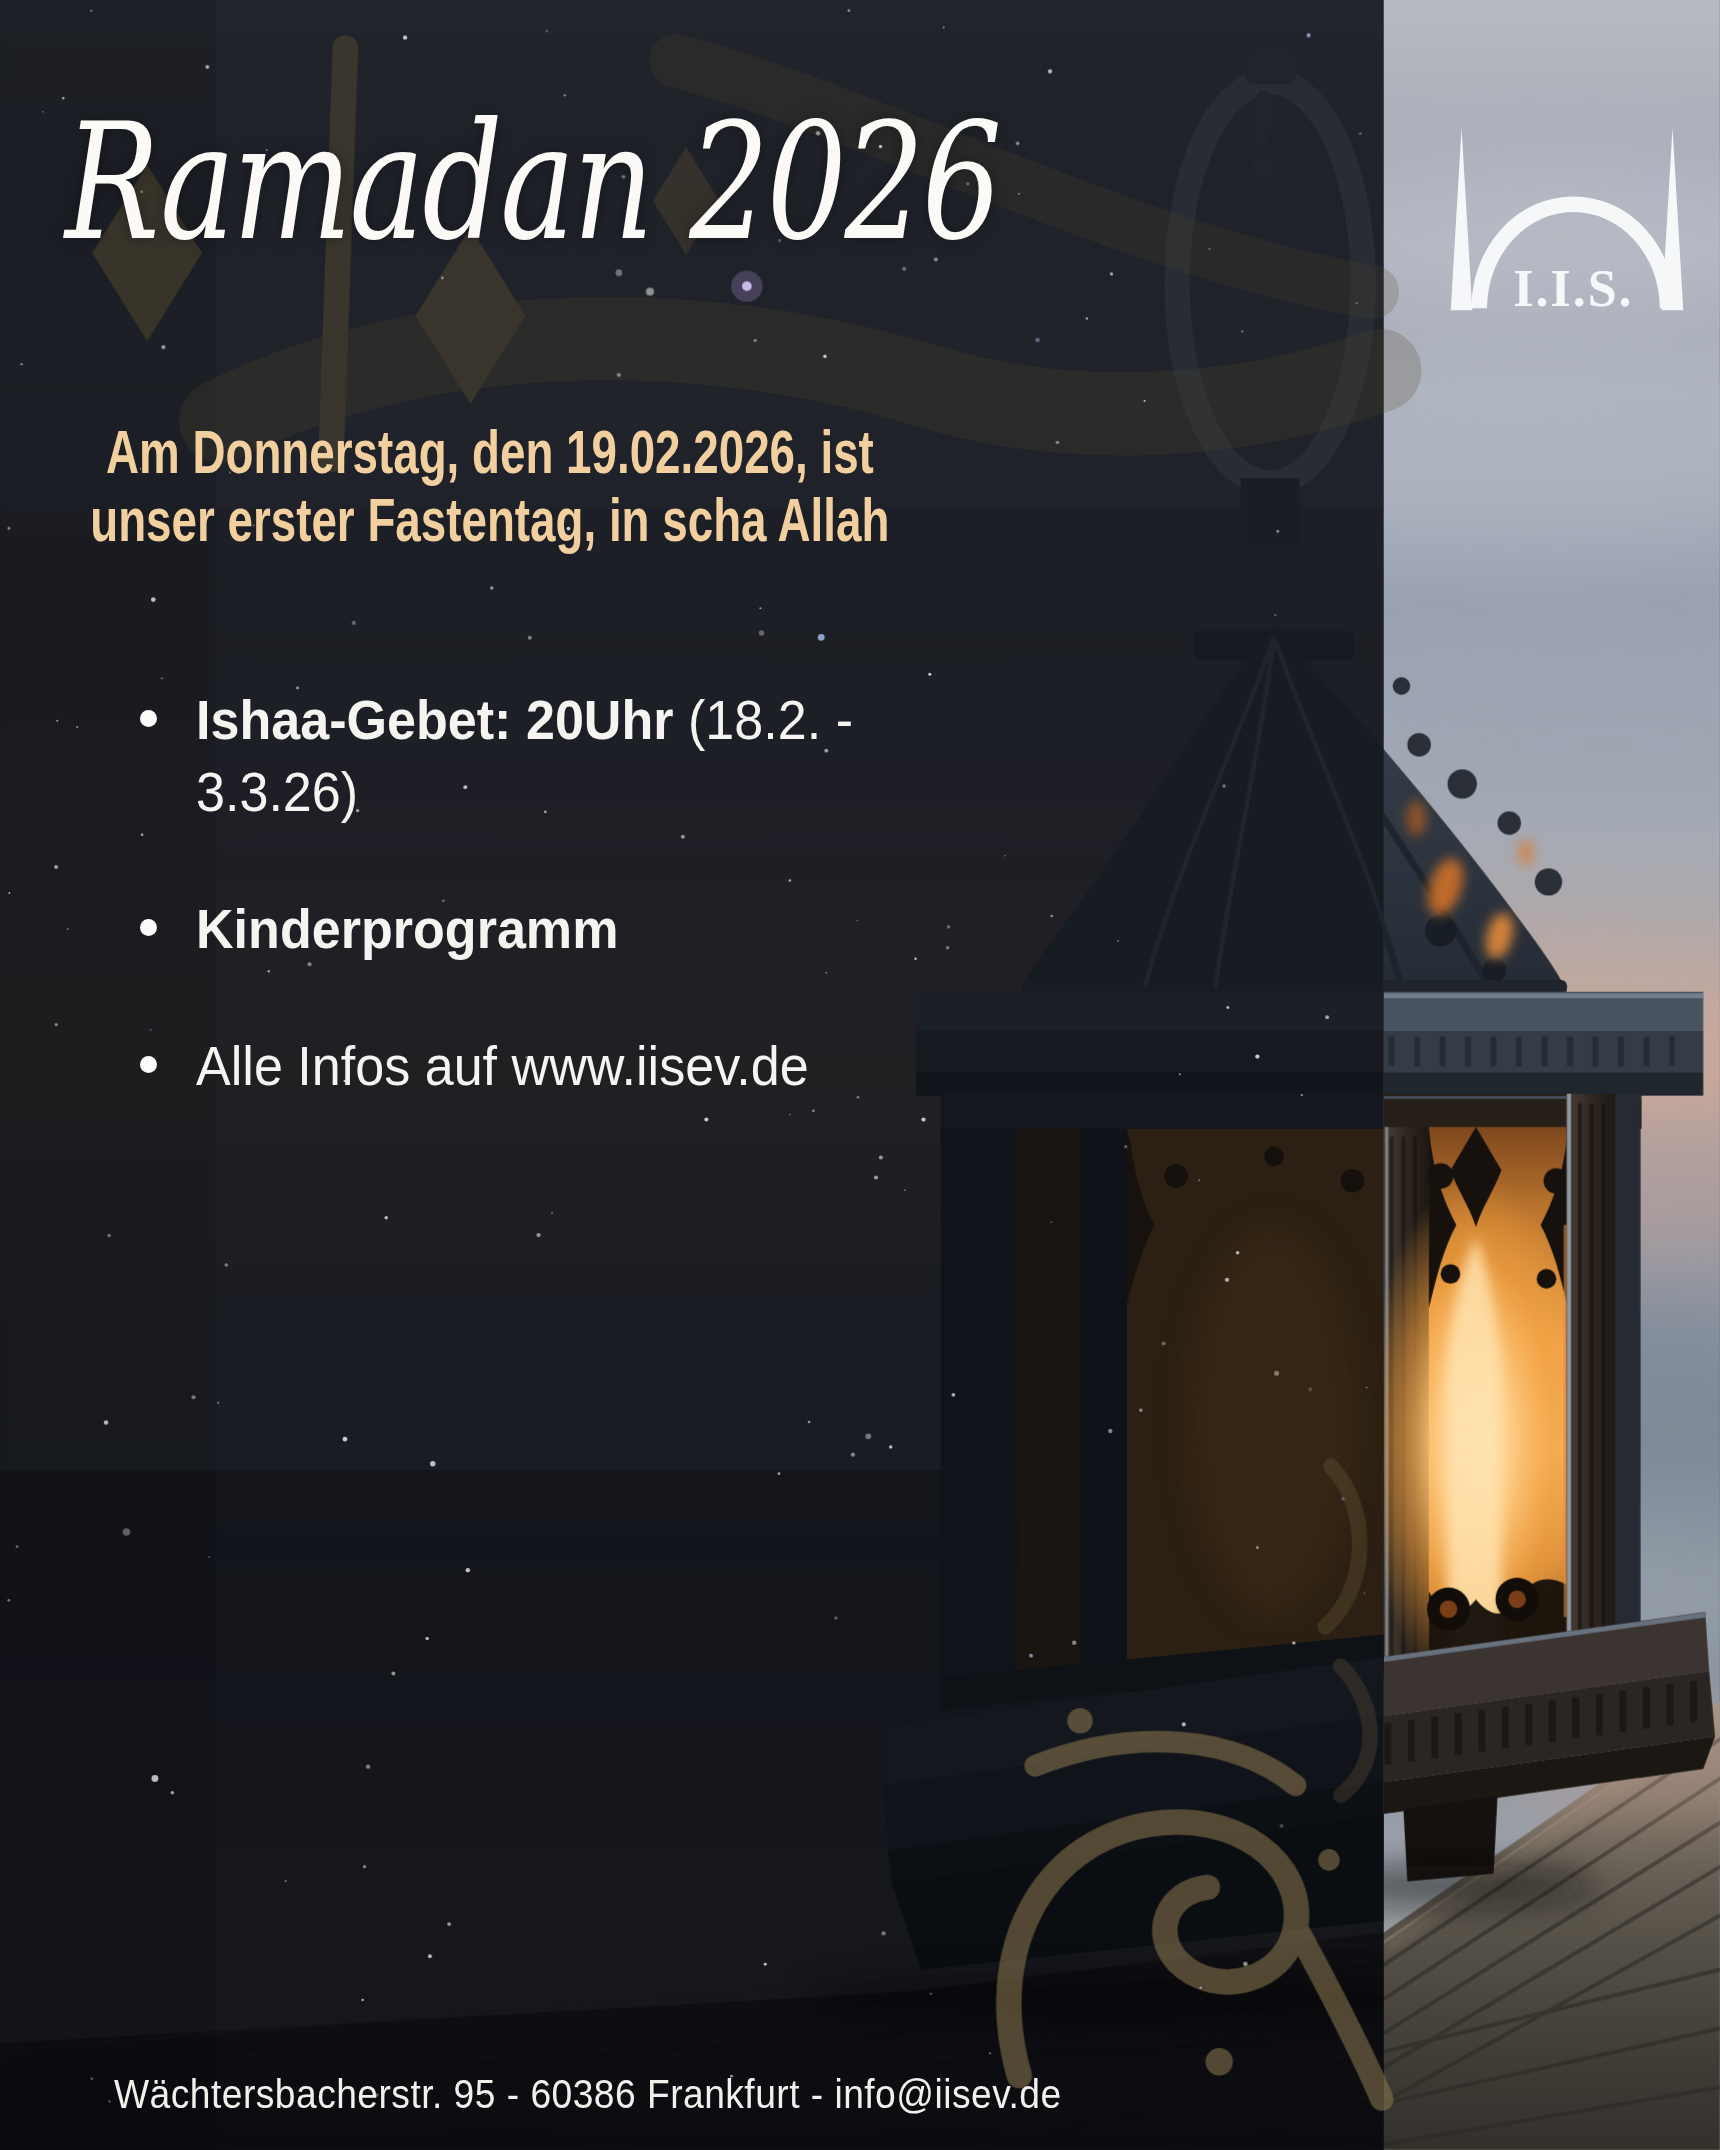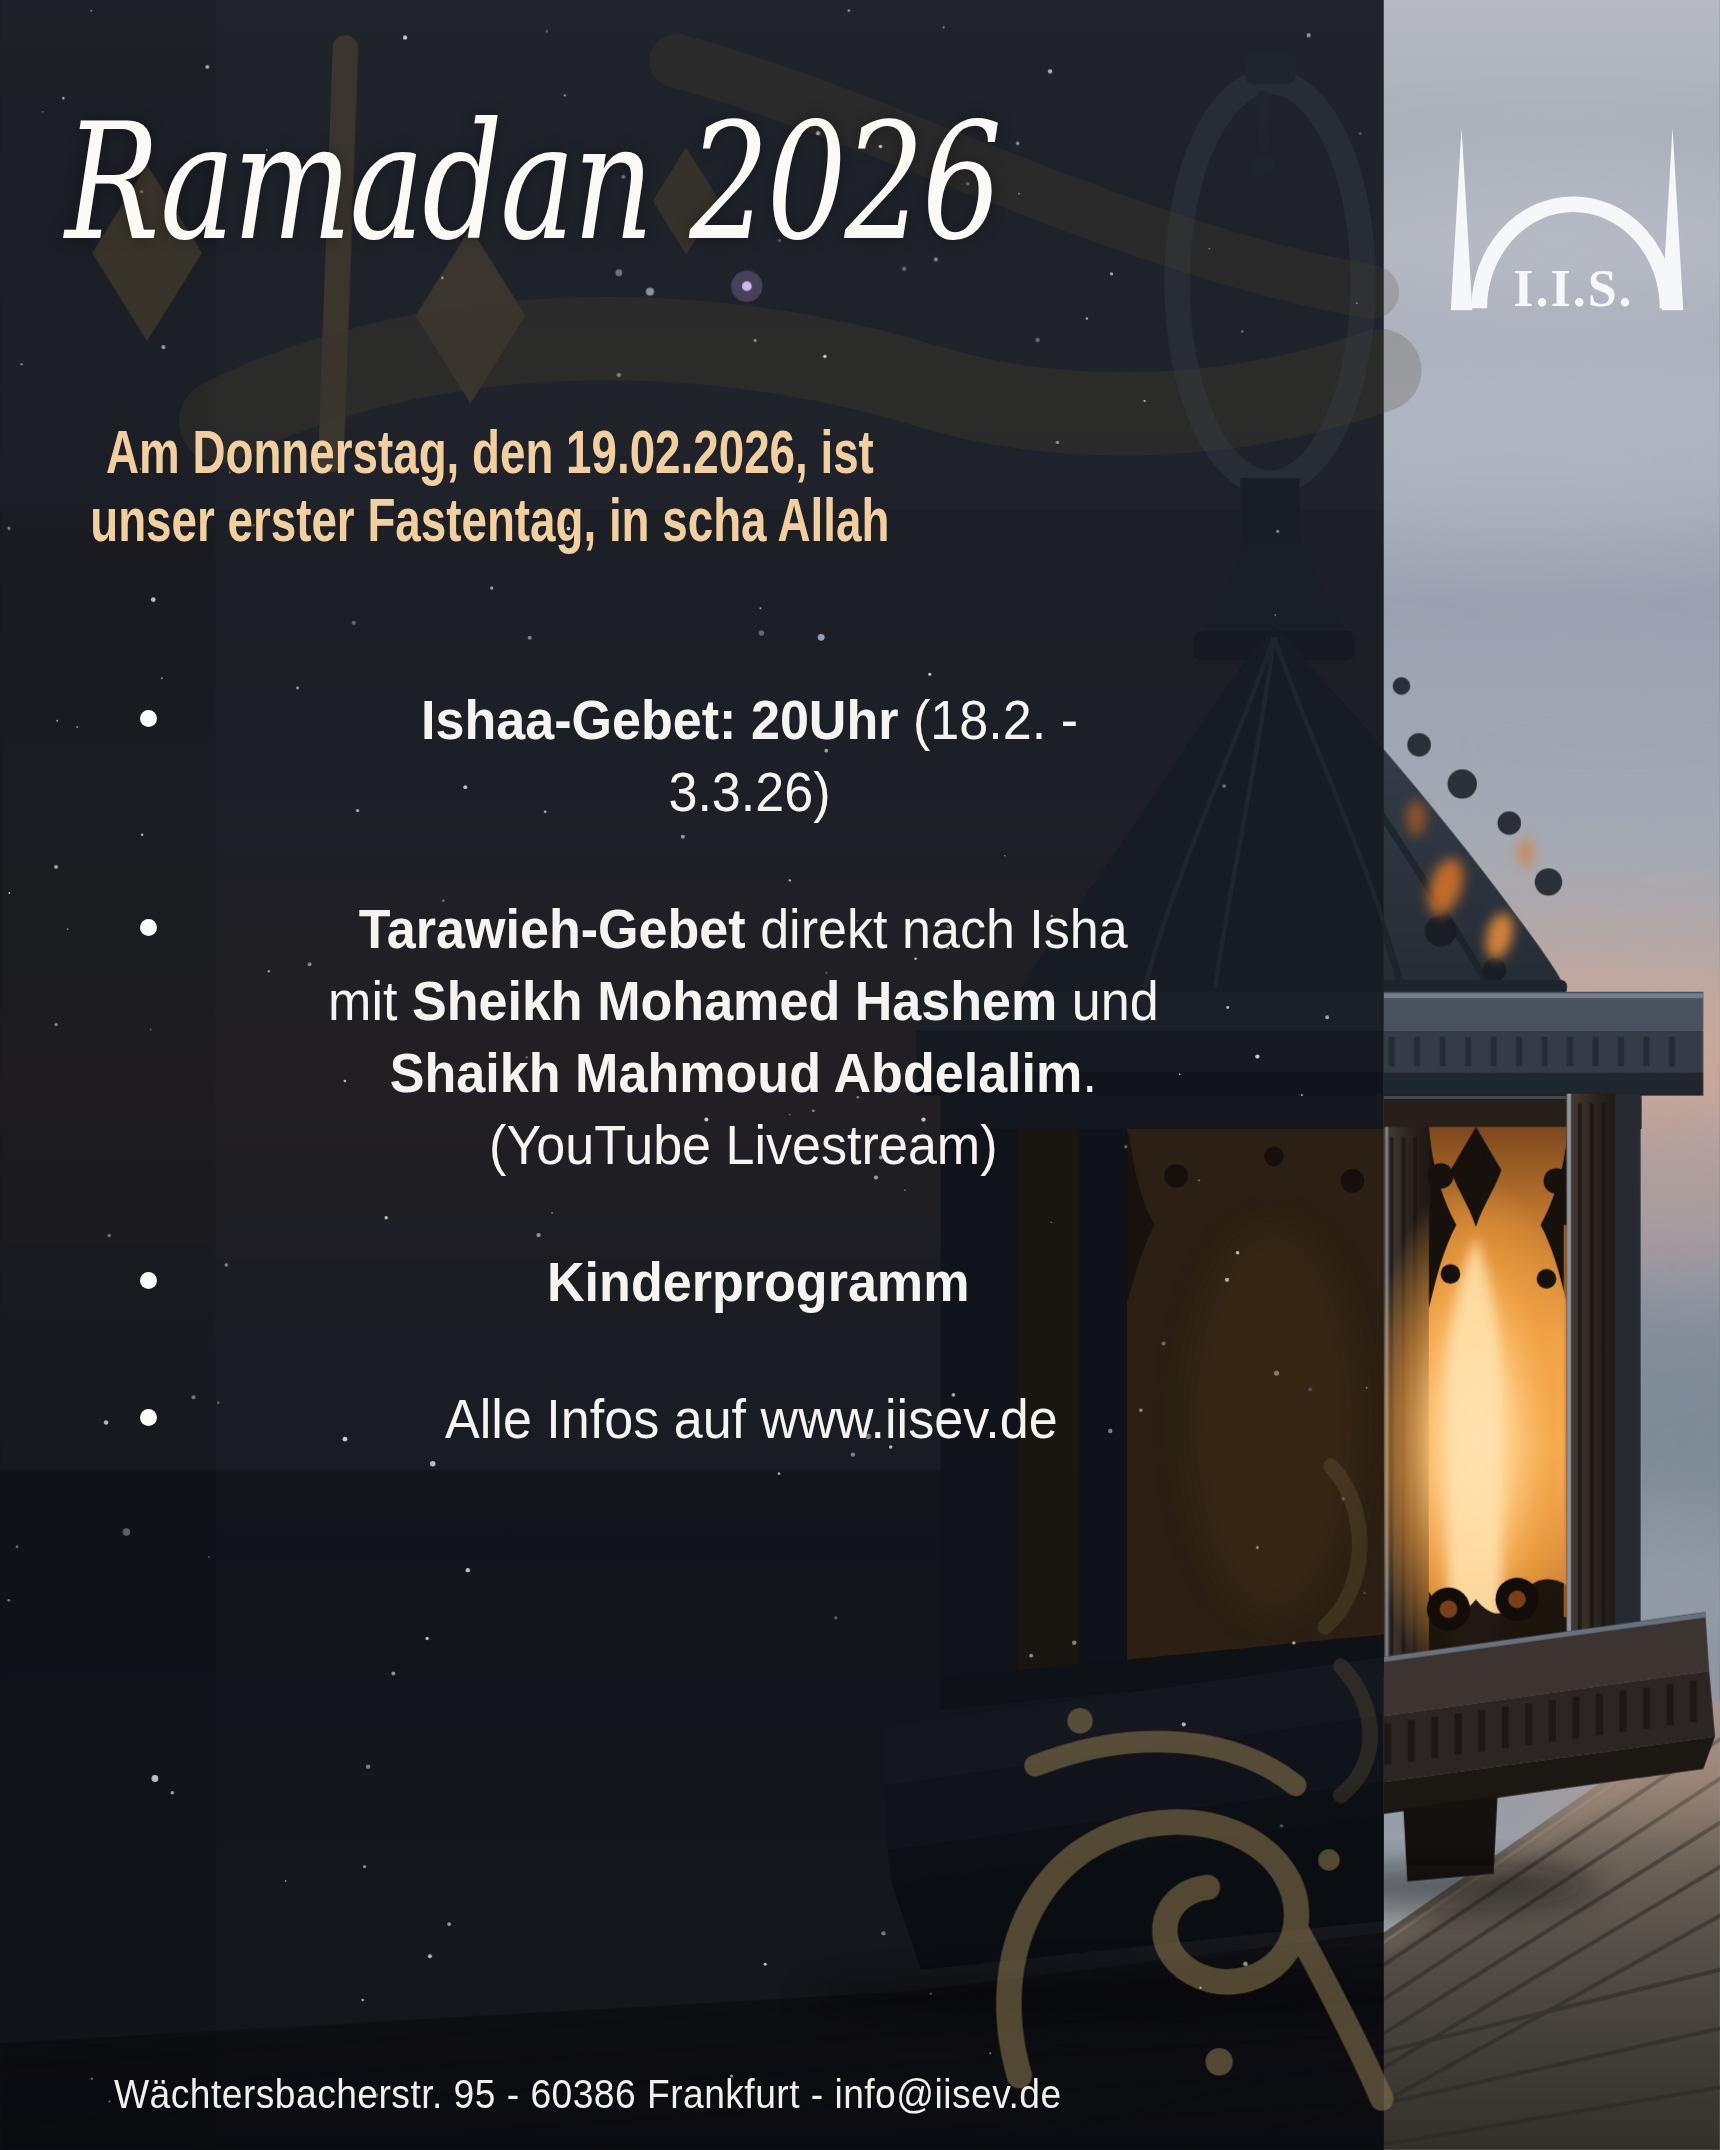--- a/index.html
+++ b/index.html
@@ -19,21 +19,21 @@
   .logo{position:absolute;left:1438px;top:110px;width:261px;height:214px;}
   .logo svg{display:block;}
   .subtitle{
     position:absolute;left:0;top:421px;width:980px;
     display:flex;flex-direction:column;align-items:center;gap:4.9px;justify-content:flex-end;
   }
   .subtitle .line{
     white-space:nowrap;font-weight:700;font-size:61px;line-height:63px;
     color:#f2cf9e;transform:scaleX(.75);
   }
-  .bullets{position:absolute;left:116px;top:684px;width:1237px;text-align:center;}
+  .bullets{position:absolute;left:116px;top:684px;width:1237px;}
   .bullet{
     position:relative;padding-left:80px;margin-bottom:65px;
     font-size:56px;line-height:72px;color:#f5f4f1;
   }
   .bullet .dot{
     position:absolute;left:23.5px;top:25.5px;width:17.6px;height:17.6px;
     border-radius:50%;background:#fbfbf9;
   }
   .bullet .txt{display:inline-block;white-space:pre-wrap;transform:scaleX(.93);transform-origin:0 0;}
   .bullet .b{font-weight:700;}
@@ -497,24 +497,20 @@
   </div>
 
   <div class="subtitle">
       <span class="line">Am Donnerstag, den 19.02.2026, ist</span>
       <span class="line">unser erster Fastentag, in scha Allah</span>
     </div>
 
   <div class="bullets">
       <div class="bullet"><span class="dot"></span><span class="txt"><span class="b">Ishaa-Gebet: 20Uhr</span><span> (18.2. -
 3.3.26)</span></span></div>
-      <div class="bullet"><span class="dot"></span><span class="txt"><span class="b">Tarawieh-Gebet</span><span> direkt nach Isha
-mit </span><span class="b">Sheikh Mohamed Hashem</span><span> und
-</span><span class="b">Shaikh Mahmoud Abdelalim</span><span>.
-(YouTube Livestream)</span></span></div>
       <div class="bullet"><span class="dot"></span><span class="txt"><span class="b">Kinderprogramm</span></span></div>
       <div class="bullet"><span class="dot"></span><span class="txt"><span>Alle Infos auf www.iisev.de</span></span></div>
     </div>
 
   <div class="footer">Wächtersbacherstr. 95 - 60386 Frankfurt - info@iisev.de</div>
 
 </div>
 
 
 </body></html>

